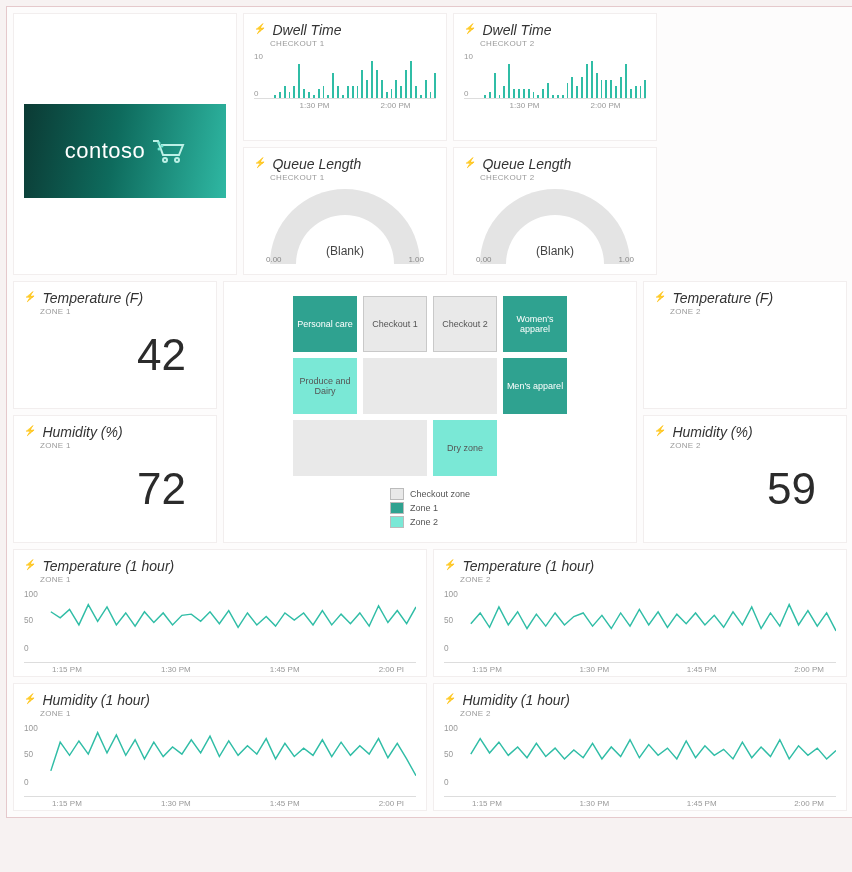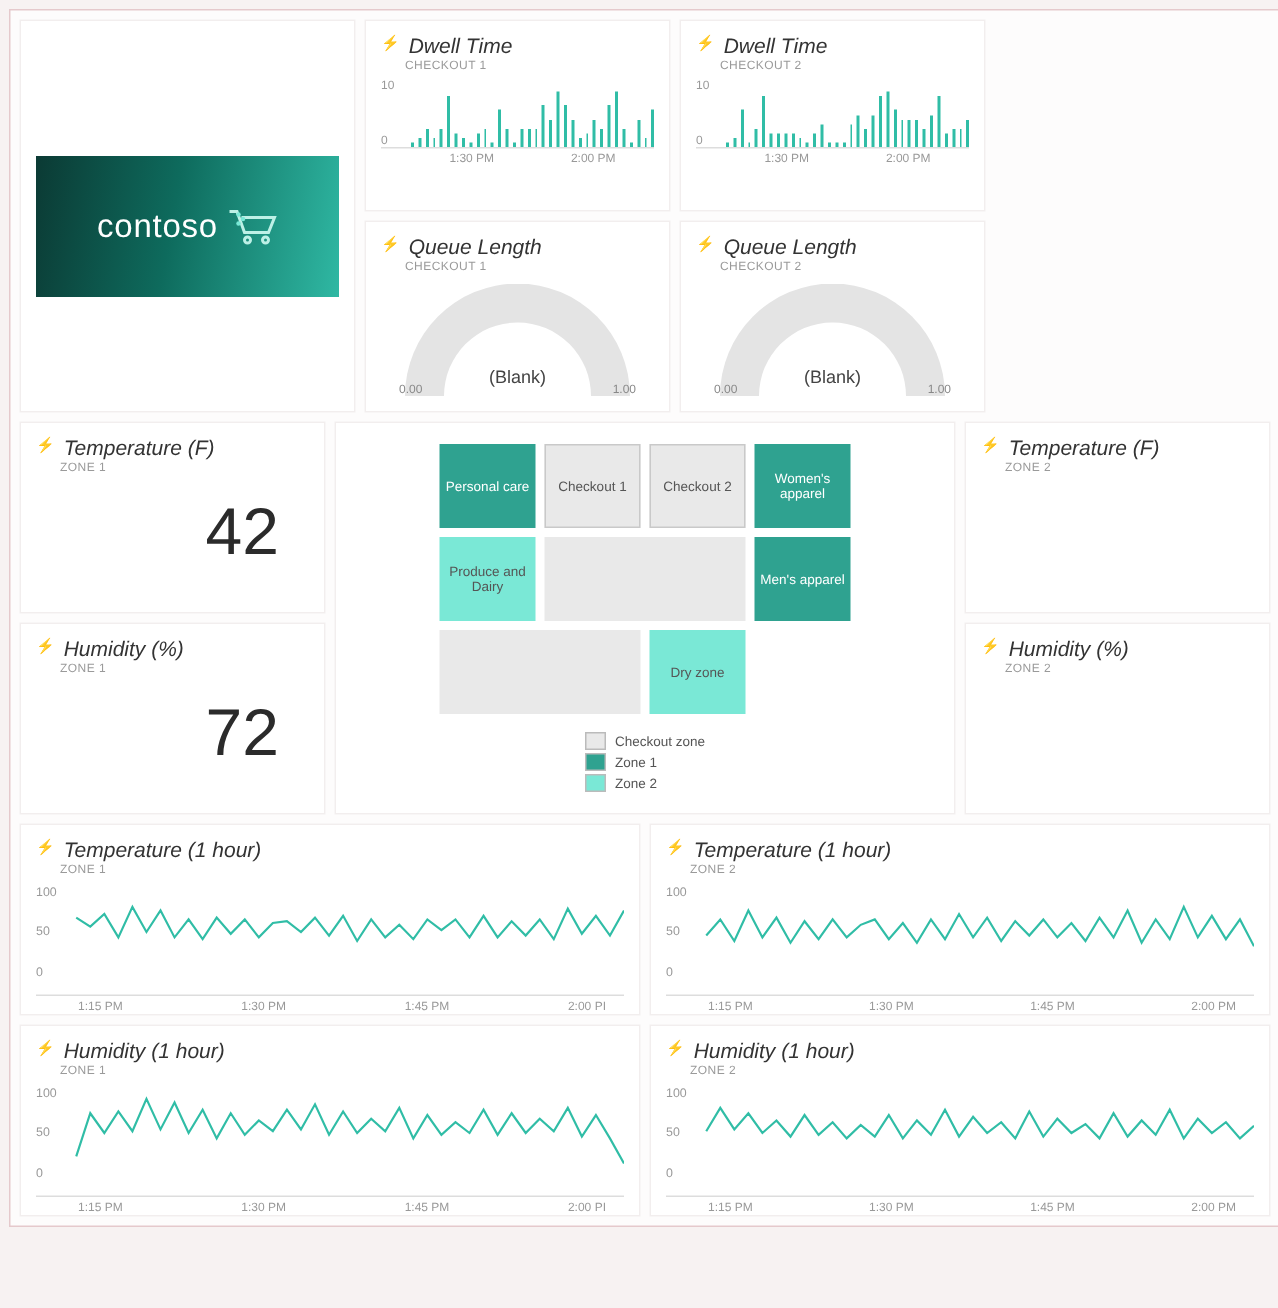--- a/index.html
+++ b/index.html
@@ -259,20 +259,21 @@
             <span class="tile-title">Temperature (F)</span>
           </div>
         <div class="tile-sub">ZONE 2</div>
       </div>
       <div class="tile big-num-tile">
         <div class="tile-head">
             <span class="bolt">⚡</span>
             <span class="tile-title">Humidity (%)</span>
           </div>
         <div class="tile-sub">ZONE 2</div>
+        <div class="big-num">59</div>
       </div>
     </div>
   </div>
 
   <div class="row">
     <div class="tile line-tile"><div class="tile-head">
           <span class="bolt">⚡</span>
           <span class="tile-title">Temperature (1 hour)</span>
         </div>
   <div class="tile-sub">ZONE 1</div>

